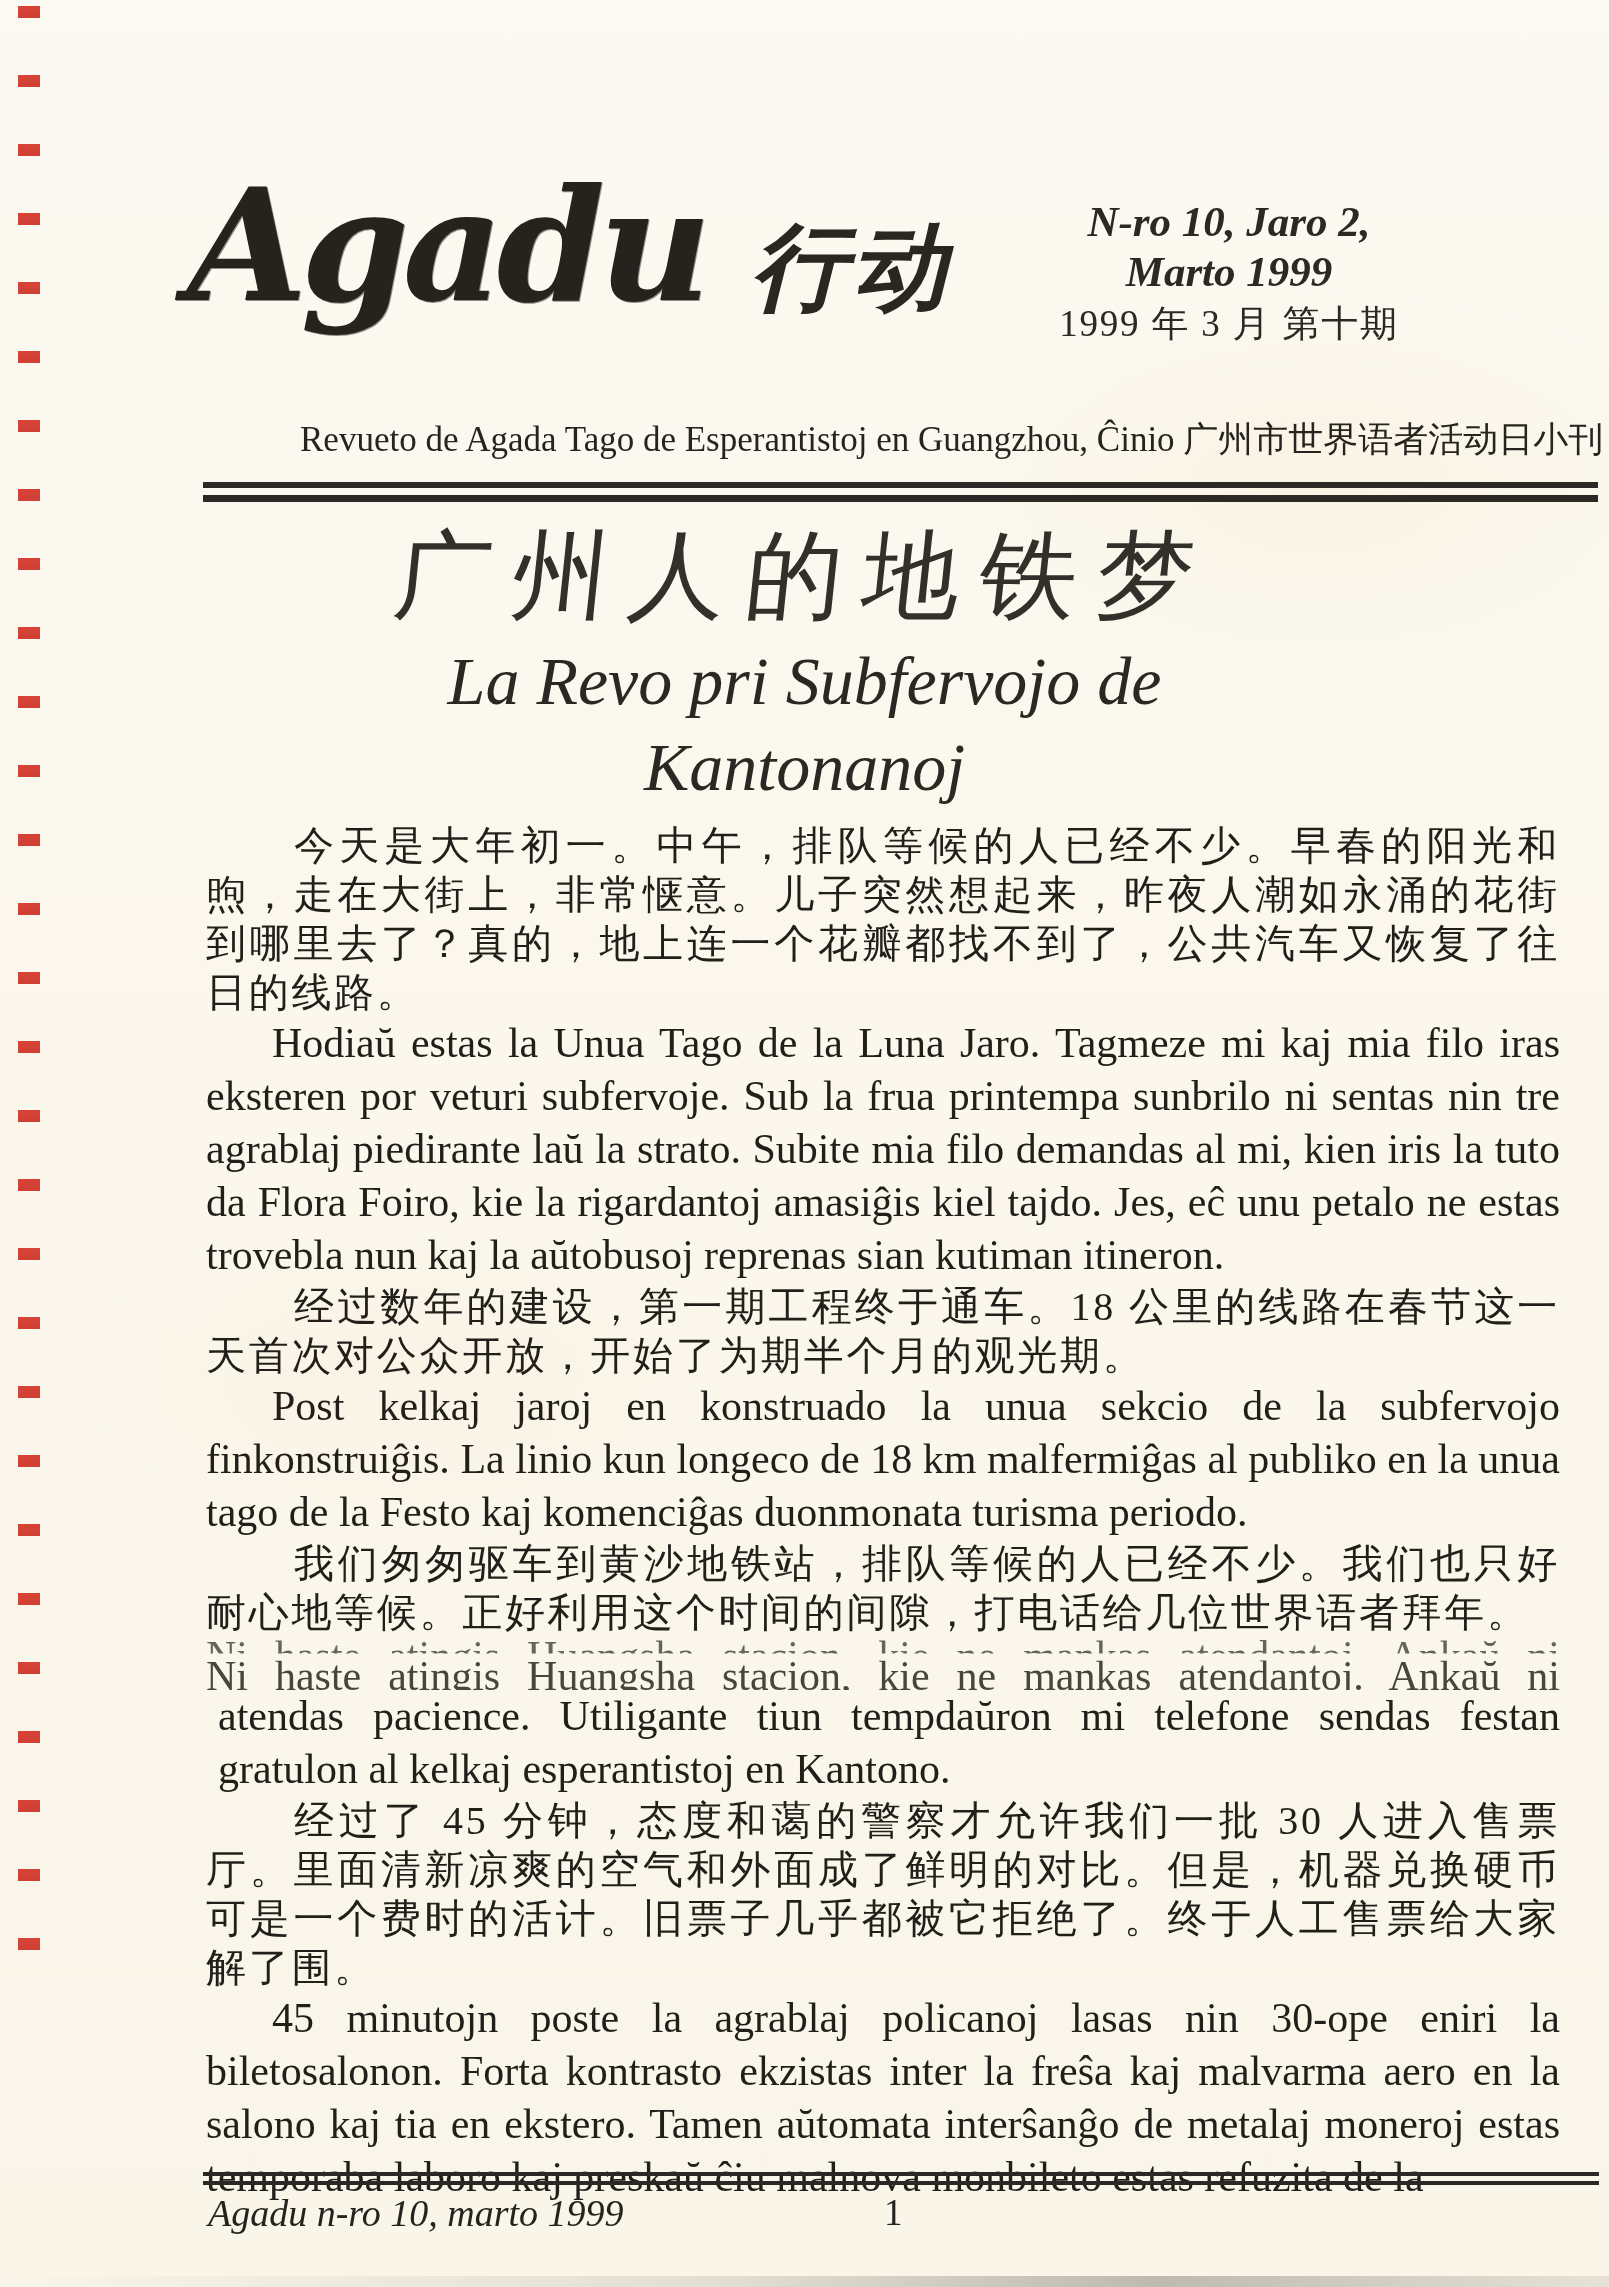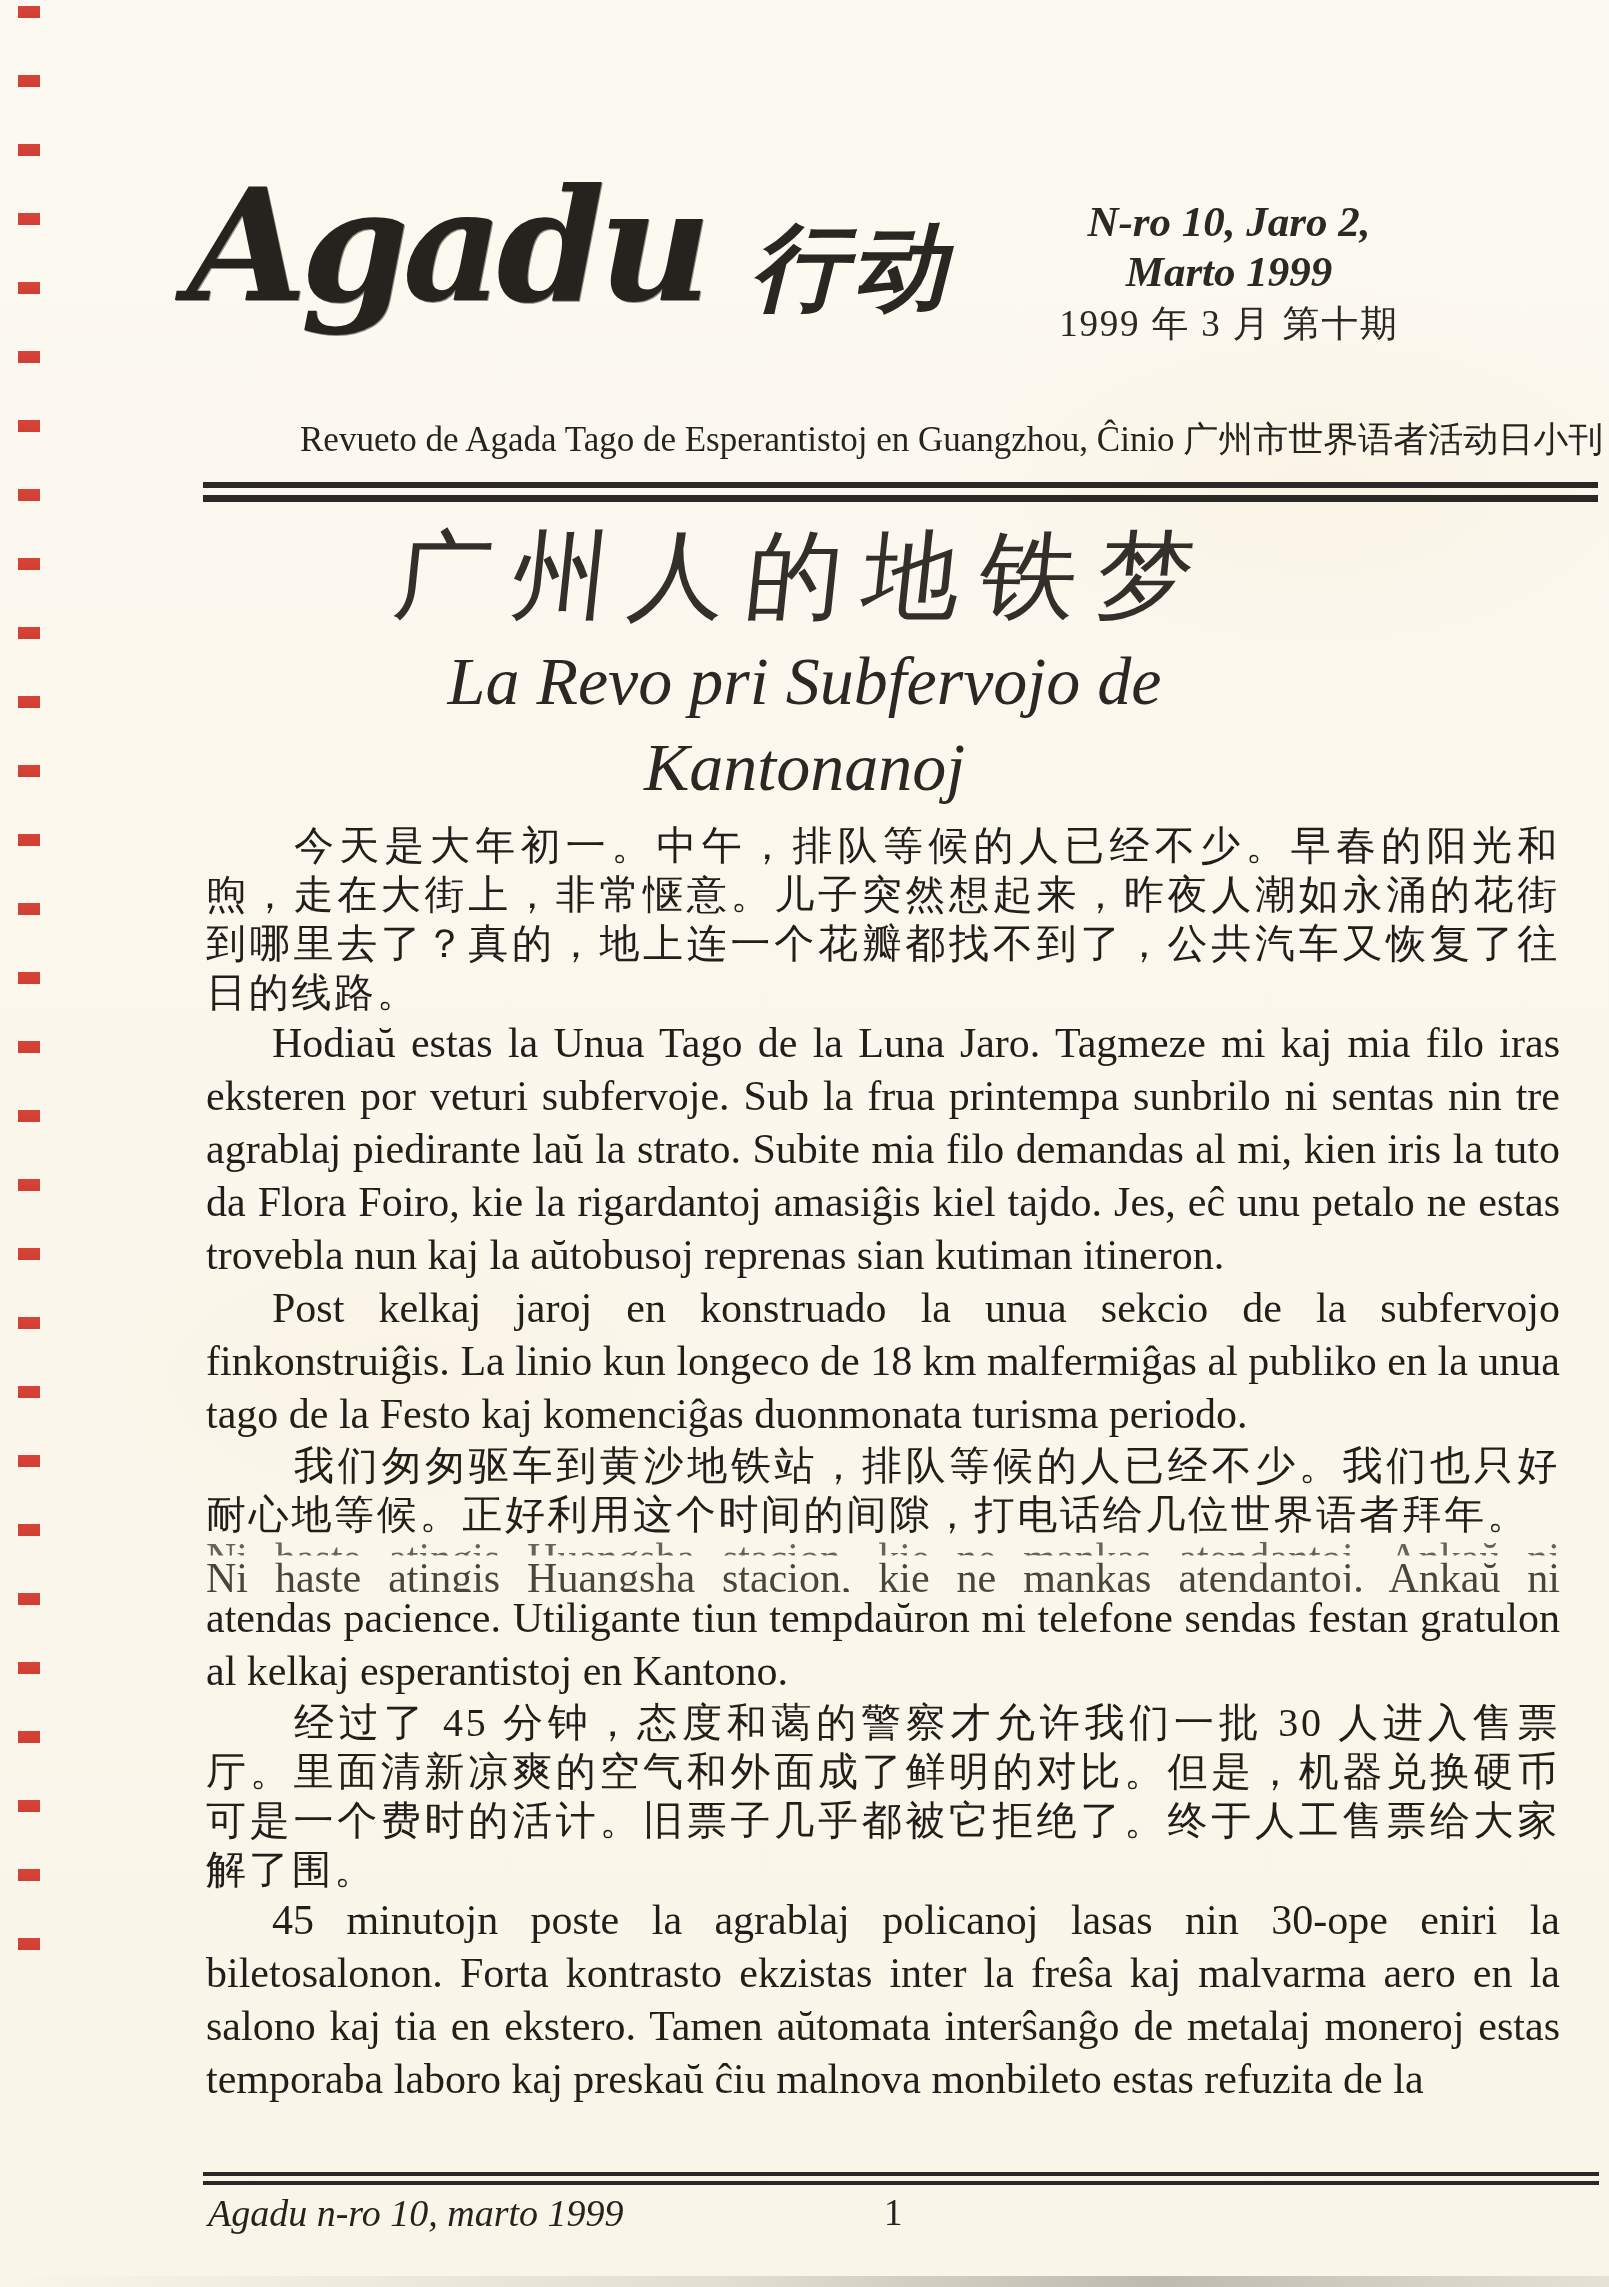--- a/index.html
+++ b/index.html
@@ -51,21 +51,21 @@
   }
   .eo-title {
     position: absolute; left: 0; top: 638px; width: 100%; text-align: center;
     font-style: italic; font-size: 68px; line-height: 86px; color: #2b2824;
   }
   
   .article { position: absolute; left: 206px; top: 821px; width: 1354px; text-align: justify; color: #221f1b; }
   .article p { margin: 0; }
   .article p.zh { font-size: 40px; line-height: 49px; letter-spacing: 2.7px; text-indent: 88px; }
   .article p.eo { font-size: 42px; line-height: 53px; text-indent: 66px; }
-  .article p.cont { text-indent: 0; }
+  .article p.cont { text-indent: 0; margin-left: 12px; }
   
   .misprint { position: relative; height: 51px; overflow: hidden; margin-top: 1.8px; }
   .misprint span {
     position: absolute; left: 0; right: 0; display: block;
     font-size: 42px; line-height: 49px;
     text-align: justify; text-align-last: justify; color: #35322d;
   }
   .misprint .mp-a { top: -7.3px; clip-path: inset(0 0 55% 0); opacity: .75; }
   .misprint .mp-b { top: 12.8px; clip-path: inset(18% 0 0 0); opacity: .9; }
   
@@ -108,20 +108,21 @@
   <div class="cn-title">广州人的地铁梦</div>
 
   <div class="eo-title">
     <div>La Revo pri Subfervojo de</div>
     <div>Kantonanoj</div>
   </div>
 
   <div class="article" id="article-body">
       <p class="zh">今天是大年初一。中午，排队等候的人已经不少。早春的阳光和煦，走在大街上，非常惬意。儿子突然想起来，昨夜人潮如永涌的花街到哪里去了？真的，地上连一个花瓣都找不到了，公共汽车又恢复了往日的线路。</p>
       <p class="eo">Hodiaŭ estas la Unua Tago de la Luna Jaro. Tagmeze mi kaj mia filo iras eksteren por veturi subfervoje. Sub la frua printempa sunbrilo ni sentas nin tre agrablaj piedirante laŭ la strato. Subite mia filo demandas al mi, kien iris la tuto da Flora Foiro, kie la rigardantoj amasiĝis kiel tajdo. Jes, eĉ unu petalo ne estas trovebla nun kaj la aŭtobusoj reprenas sian kutiman itineron.</p>
+      <p class="zh">经过数年的建设，第一期工程终于通车。18 公里的线路在春节这一天首次对公众开放，开始了为期半个月的观光期。</p>
       <p class="eo">Post kelkaj jaroj en konstruado la unua sekcio de la subfervojo finkonstruiĝis. La linio kun longeco de 18 km malfermiĝas al publiko en la unua tago de la Festo kaj komenciĝas duonmonata turisma periodo.</p>
       <p class="zh">我们匆匆驱车到黄沙地铁站，排队等候的人已经不少。我们也只好耐心地等候。正好利用这个时间的间隙，打电话给几位世界语者拜年。</p>
       <div class="misprint">
         <span class="mp-a">Ni haste atingis Huangsha stacion, kie ne mankas atendantoj. Ankaŭ ni</span>
         <span class="mp-b">Ni haste atingis Huangsha stacion, kie ne mankas atendantoj. Ankaŭ ni</span>
       </div>
       <p class="eo cont">atendas pacience. Utiligante tiun tempdaŭron mi telefone sendas festan gratulon al kelkaj esperantistoj en Kantono.</p>
       <p class="zh">经过了 45 分钟，态度和蔼的警察才允许我们一批 30 人进入售票厅。里面清新凉爽的空气和外面成了鲜明的对比。但是，机器兑换硬币可是一个费时的活计。旧票子几乎都被它拒绝了。终于人工售票给大家解了围。</p>
       <p class="eo">45 minutojn poste la agrablaj policanoj lasas nin 30-ope eniri la biletosalonon. Forta kontrasto ekzistas inter la freŝa kaj malvarma aero en la salono kaj tia en ekstero. Tamen aŭtomata interŝanĝo de metalaj moneroj estas temporaba laboro kaj preskaŭ ĉiu malnova monbileto estas refuzita de la</p>
     </div>

